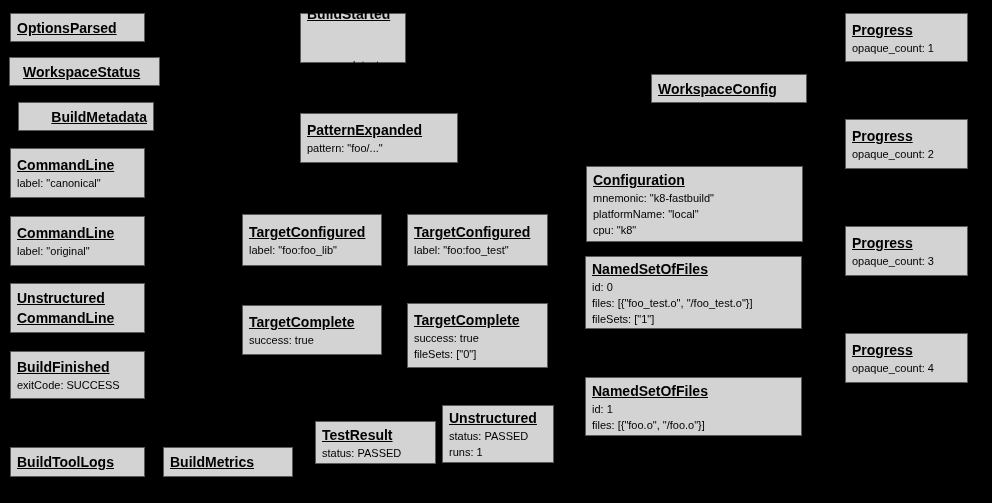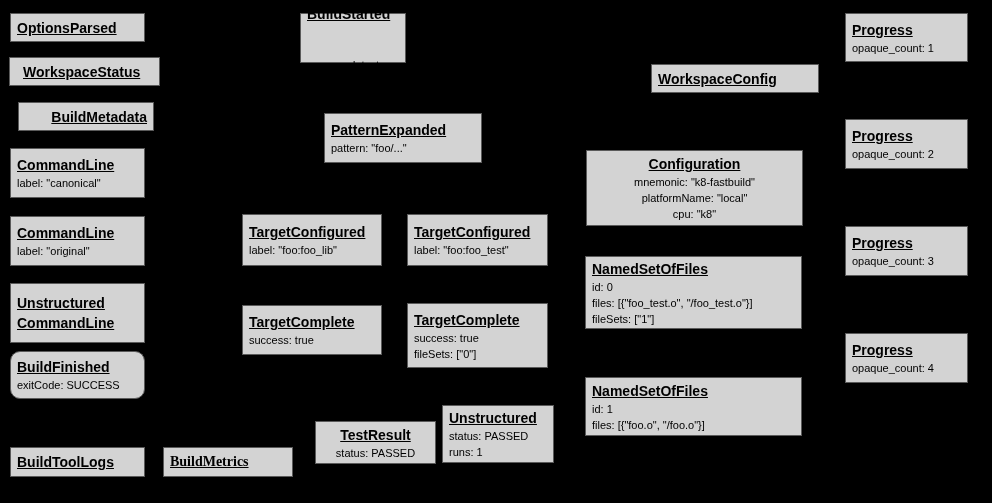--- a/index.html
+++ b/index.html
@@ -64,58 +64,58 @@
   <div class="node" style="left:10px; top:148px; width:135px; height:50px;">
     <div class="t">CommandLine</div>
     <div class="l">label: "canonical"</div>
   </div>
 
   <div class="node" style="left:10px; top:216px; width:135px; height:50px;">
     <div class="t">CommandLine</div>
     <div class="l">label: "original"</div>
   </div>
 
-  <div class="node" style="left:10px; top:283px; width:135px; height:60px;">
+  <div class="node" style="left:10px; top:283px; width:135px; height:50px;">
     <div class="t wrap">Unstructured CommandLine</div>
   </div>
 
-  <div class="node" style="left:10px; top:351px; width:135px; height:48px;border-radius:10px;">
+  <div class="node" style="left:10px; top:351px; width:135px; height:48px;">
     <div class="t">BuildFinished</div>
     <div class="l">exitCode: SUCCESS</div>
   </div>
 
   <div class="node" style="left:10px; top:447px; width:135px; height:30px;">
     <div class="t">BuildToolLogs</div>
   </div>
 
-  <div class="node" style="left:163px; top:447px; width:130px; height:30px;font-family:Liberation Serif, serif;">
+  <div class="node" style="left:163px; top:447px; width:130px; height:30px;">
     <div class="t">BuildMetrics</div>
   </div>
 
   <div class="node" style="left:300px; top:13px; width:106px; height:50px;gap:33px;">
     <div class="t">BuildStarted</div>
     <div class="l">command: test</div>
   </div>
 
-  <div class="node" style="left:300px; top:113px; width:158px; height:50px;margin-left:24px;">
+  <div class="node" style="left:300px; top:113px; width:158px; height:50px;">
     <div class="t">PatternExpanded</div>
     <div class="l">pattern: "foo/..."</div>
   </div>
 
   <div class="node" style="left:242px; top:214px; width:140px; height:52px;">
     <div class="t">TargetConfigured</div>
     <div class="l">label: "foo:foo_lib"</div>
   </div>
 
   <div class="node" style="left:242px; top:305px; width:140px; height:50px;">
     <div class="t">TargetComplete</div>
     <div class="l">success: true</div>
   </div>
 
-  <div class="node" style="left:315px; top:421px; width:121px; height:43px;text-align:center;">
+  <div class="node" style="left:315px; top:421px; width:121px; height:43px;">
     <div class="t">TestResult</div>
     <div class="l">status: PASSED</div>
   </div>
 
   <div class="node" style="left:407px; top:214px; width:141px; height:52px;">
     <div class="t">TargetConfigured</div>
     <div class="l">label: "foo:foo_test"</div>
   </div>
 
   <div class="node" style="left:407px; top:303px; width:141px; height:65px;">
@@ -123,25 +123,25 @@
     <div class="l">success: true</div>
     <div class="l">fileSets: ["0"]</div>
   </div>
 
   <div class="node" style="left:442px; top:405px; width:112px; height:58px;">
     <div class="t">Unstructured</div>
     <div class="l">status: PASSED</div>
     <div class="l">runs: 1</div>
   </div>
 
-  <div class="node" style="left:651px; top:64px; width:168px; height:29px;">
+  <div class="node" style="left:651px; top:74px; width:156px; height:29px;">
     <div class="t">WorkspaceConfig</div>
   </div>
 
-  <div class="node" style="left:586px; top:150px; width:217px; height:76px;align-items:center;">
+  <div class="node" style="left:586px; top:166px; width:217px; height:76px;">
     <div class="t">Configuration</div>
     <div class="l">mnemonic: "k8-fastbuild"</div>
     <div class="l">platformName: "local"</div>
     <div class="l">cpu: "k8"</div>
   </div>
 
   <div class="node" style="left:585px; top:256px; width:217px; height:73px;">
     <div class="t">NamedSetOfFiles</div>
     <div class="l">id: 0</div>
     <div class="l">files: [{"foo_test.o", "/foo_test.o"}]</div>

